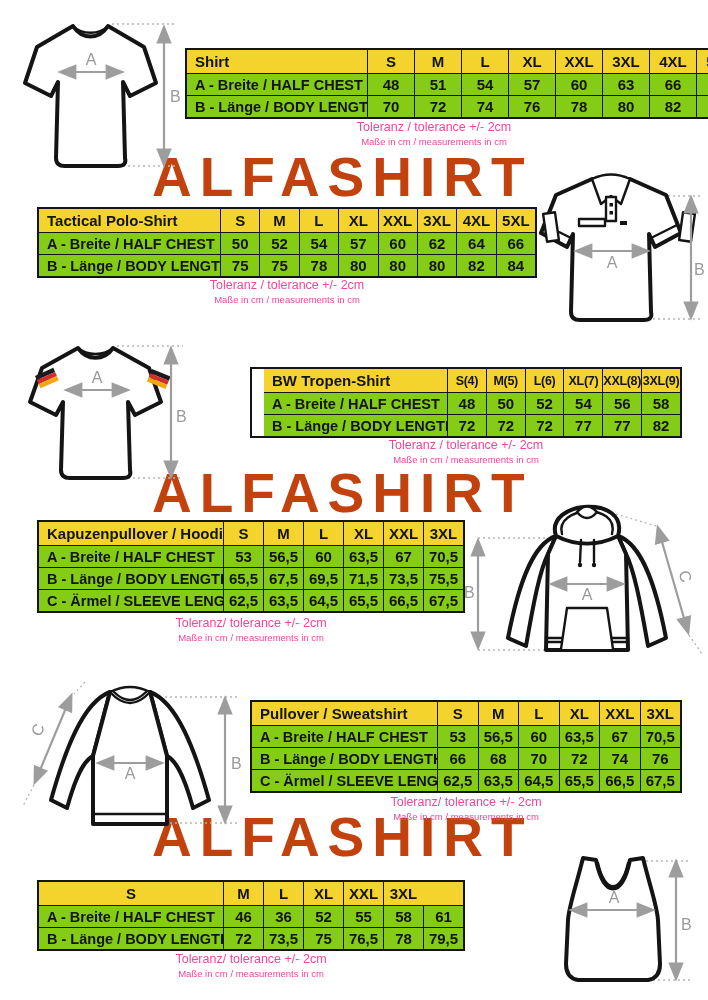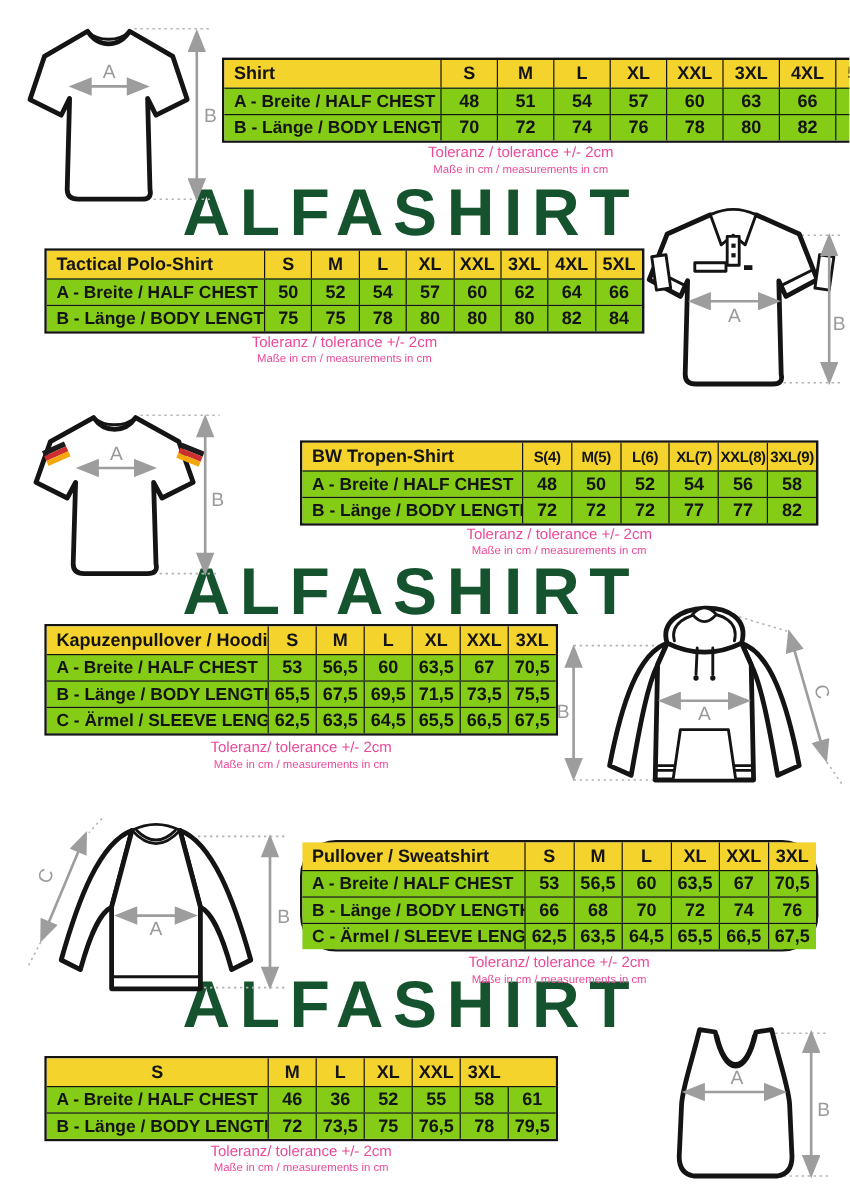--- a/index.html
+++ b/index.html
@@ -1,20 +1,20 @@
 <!DOCTYPE html>
 <html><head>
 <meta charset="utf-8">
 <style>
   html,body{margin:0;padding:0;background:#fff;}
   #canvas{position:relative;width:708px;height:1000px;background:#fff;overflow:hidden;
           font-family:"Liberation Sans",sans-serif;}
   
   .watermark{position:absolute;z-index:0;font-weight:bold;font-size:55px;line-height:1;
-             letter-spacing:8px;color:#14532d;white-space:nowrap;user-select:none;}
+             letter-spacing:8px;color:#c2410c;white-space:nowrap;user-select:none;}
   
   .illus{position:absolute;z-index:1;}
   .garment{fill:#ffffff;stroke:#141414;stroke-width:4;stroke-linejoin:round;stroke-linecap:round;}
   .thin{fill:none;stroke:#141414;stroke-width:2.4;stroke-linejoin:round;stroke-linecap:round;}
   .thinfill{fill:#ffffff;stroke:#141414;stroke-width:2.4;stroke-linejoin:round;}
   .arrow{stroke:#9d9d9d;stroke-width:2.2;fill:none;}
   .guide{stroke:#b5b5b5;stroke-width:1.3;stroke-dasharray:2 3;fill:none;}
   .mlabel{fill:#9a9a9a;font-family:"Liberation Sans",sans-serif;font-size:16px;}
   
   .sizetable{position:absolute;z-index:2;border:2.5px solid #141414;background:#fff;box-sizing:border-box;}
@@ -242,21 +242,21 @@
         <div class="cell c-val">75</div>
         <div class="cell c-val">75</div>
         <div class="cell c-val">78</div>
         <div class="cell c-val">80</div>
         <div class="cell c-val">80</div>
         <div class="cell c-val">80</div>
         <div class="cell c-val">82</div>
         <div class="cell c-val">84</div>
       </div>
     </div>
-  <div class="sizetable t-bw" style="left:250px;top:367px;width:432px;">
+  <div class="sizetable t-bw" style="left:250px;top:367px;width:432px;padding-left:12px;">
       <div class="trow head" style="grid-template-columns: 183px repeat(6, 1fr);">
         <div class="cell c-title">BW Tropen-Shirt</div>
         <div class="cell c-size">S(4)</div>
         <div class="cell c-size">M(5)</div>
         <div class="cell c-size">L(6)</div>
         <div class="cell c-size">XL(7)</div>
         <div class="cell c-size">XXL(8)</div>
         <div class="cell c-size">3XL(9)</div>
       </div>
       <div class="trow body" style="grid-template-columns: 183px repeat(6, 1fr);">
@@ -309,21 +309,21 @@
       <div class="trow body" style="grid-template-columns: 184px repeat(6, 1fr);">
         <div class="cell c-label">C -  Ärmel / SLEEVE LENGTH</div>
         <div class="cell c-val">62,5</div>
         <div class="cell c-val">63,5</div>
         <div class="cell c-val">64,5</div>
         <div class="cell c-val">65,5</div>
         <div class="cell c-val">66,5</div>
         <div class="cell c-val">67,5</div>
       </div>
     </div>
-  <div class="sizetable t-pull" style="left:250px;top:700px;width:432px;border-radius:30px;">
+  <div class="sizetable t-pull" style="left:250px;top:700px;width:432px;">
       <div class="trow head" style="grid-template-columns: 185px repeat(6, 1fr);">
         <div class="cell c-title">Pullover / Sweatshirt</div>
         <div class="cell c-size">S</div>
         <div class="cell c-size">M</div>
         <div class="cell c-size">L</div>
         <div class="cell c-size">XL</div>
         <div class="cell c-size">XXL</div>
         <div class="cell c-size">3XL</div>
       </div>
       <div class="trow body" style="grid-template-columns: 185px repeat(6, 1fr);">

